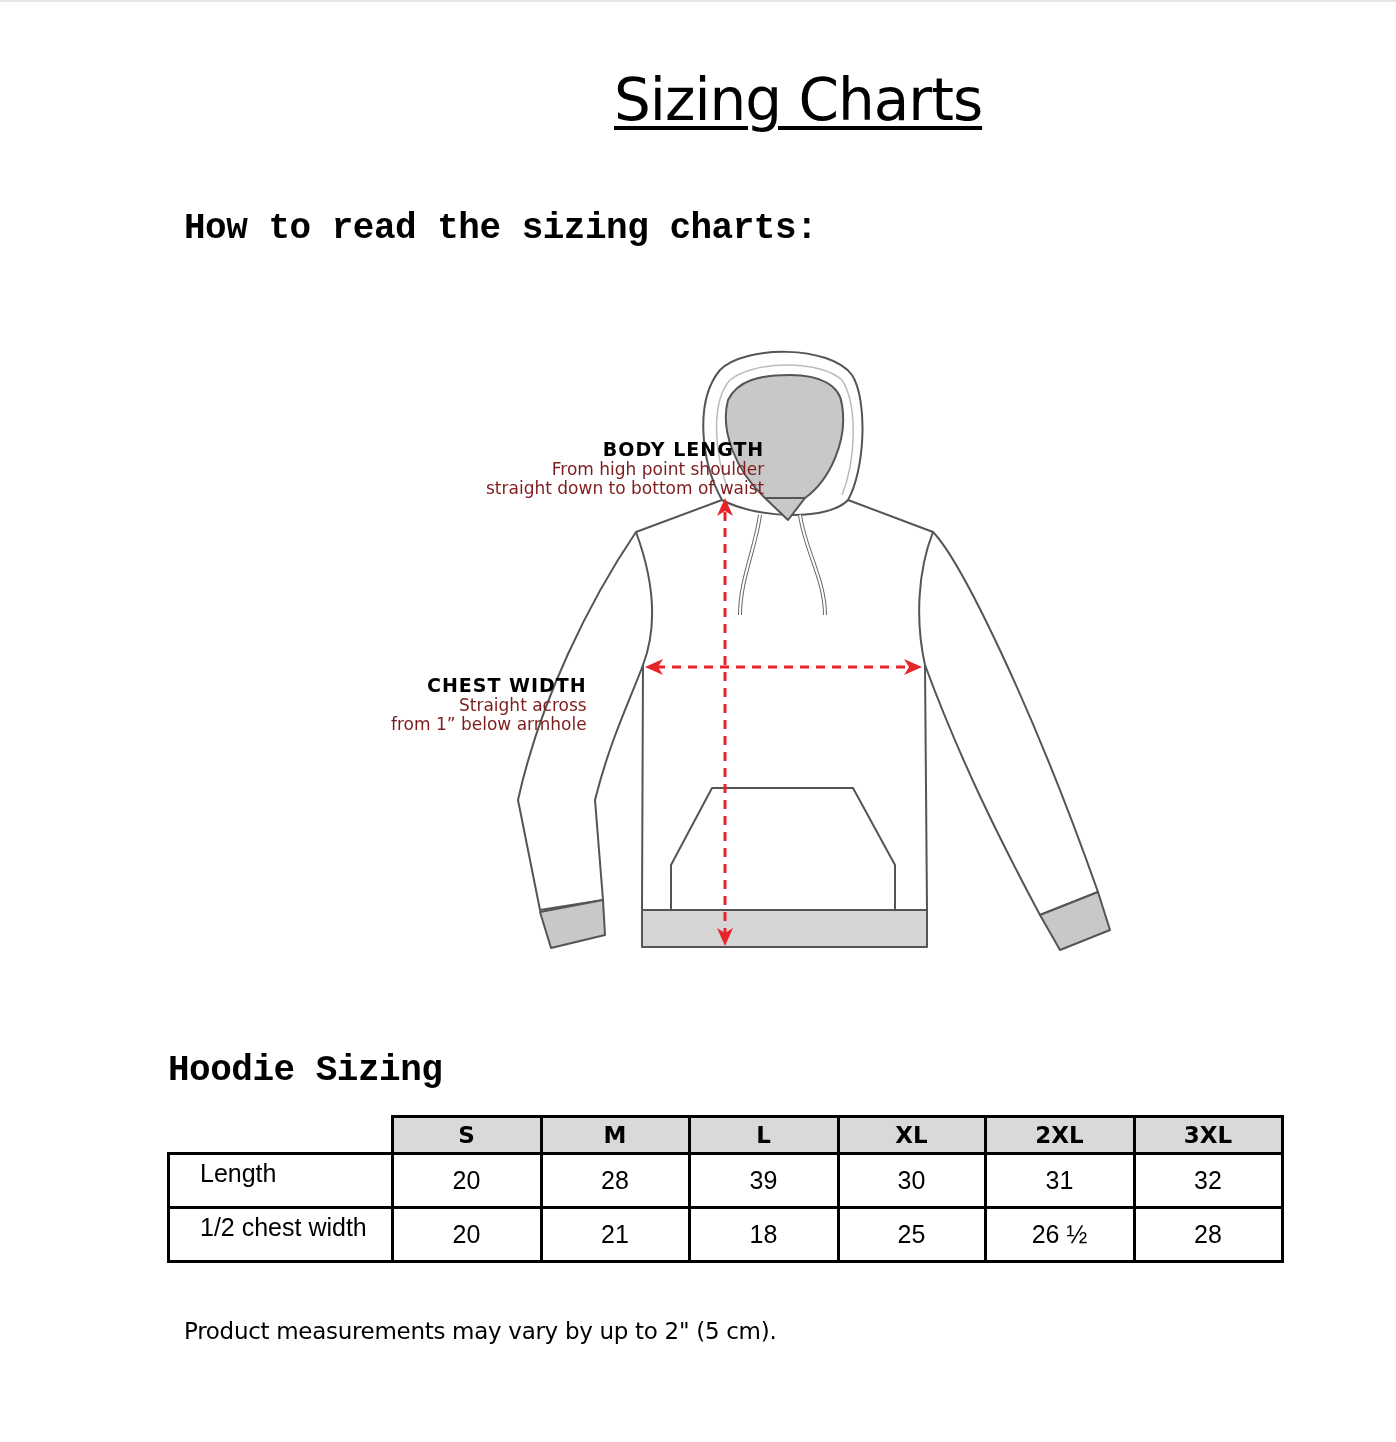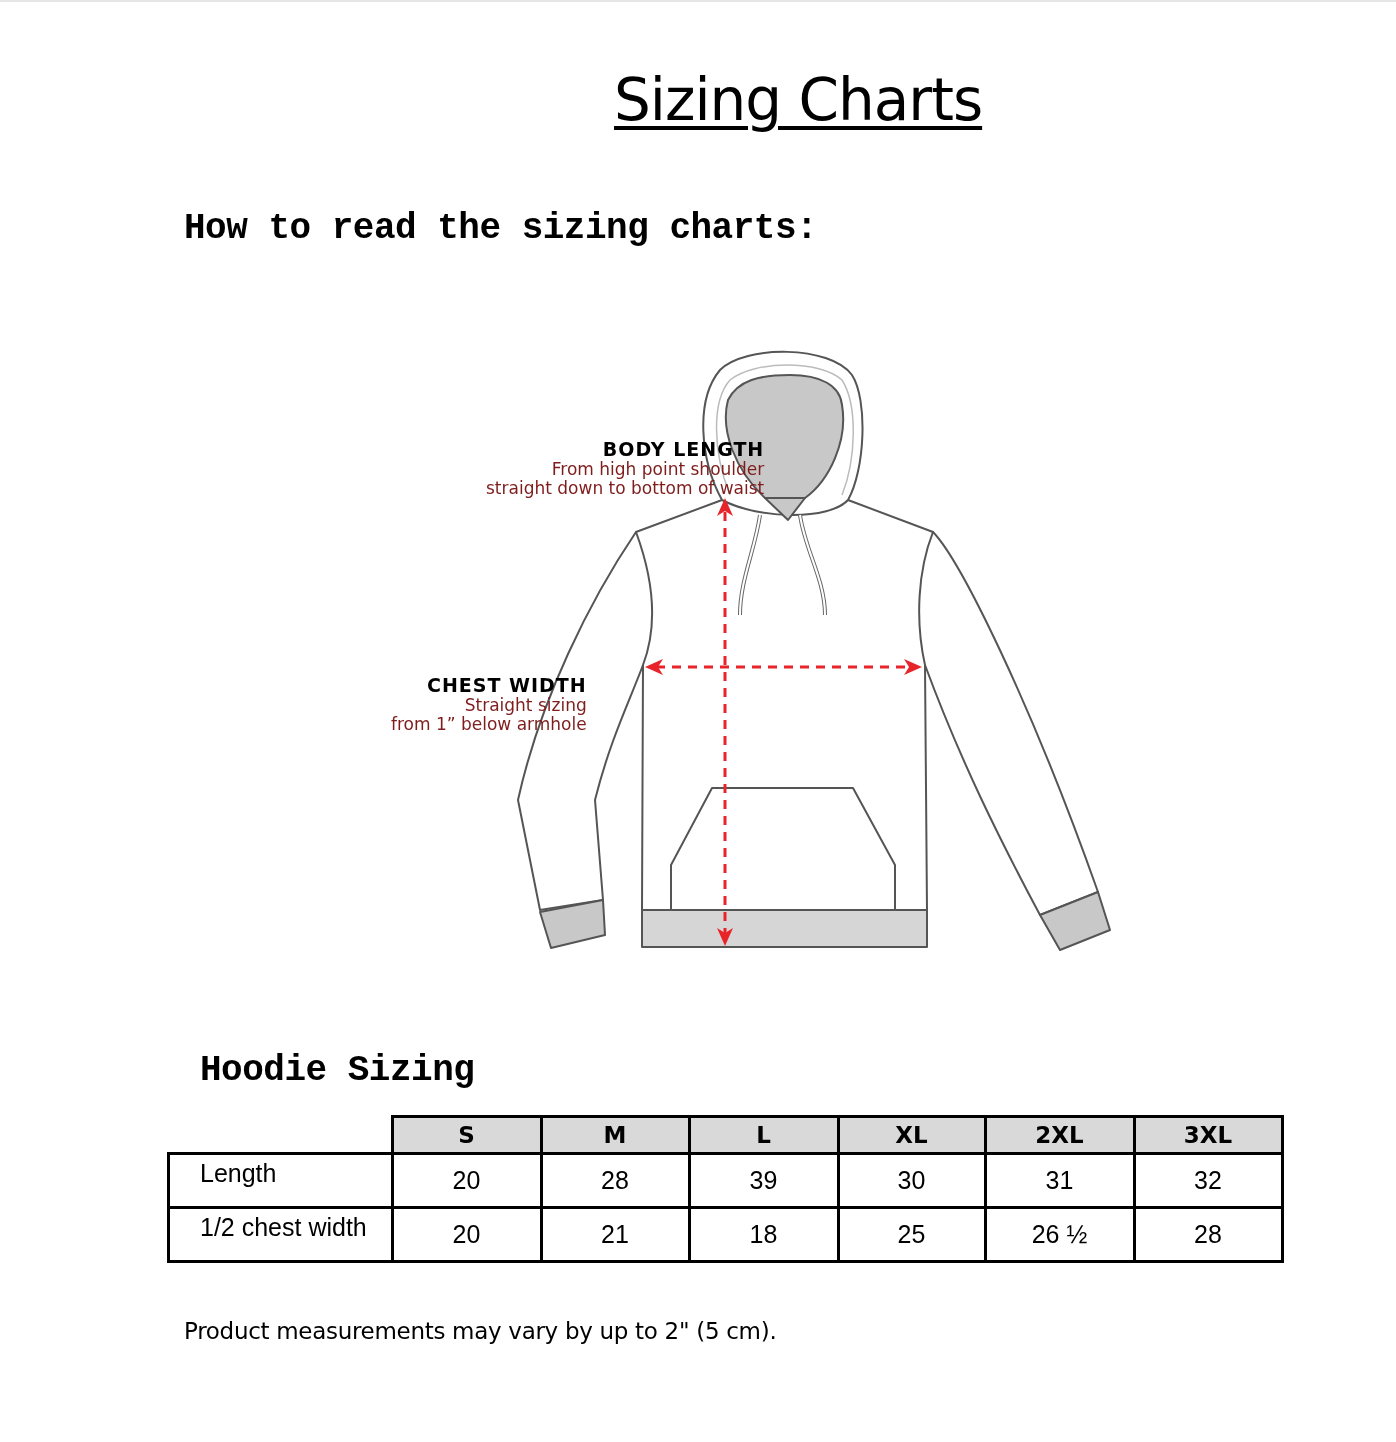--- a/index.html
+++ b/index.html
@@ -1,21 +1,21 @@
 <!DOCTYPE html>
 <html><head>
   <meta charset="utf-8">
   <style>
     html, body { margin: 0; padding: 0; background: #ffffff; }
     body { width: 1396px; height: 1442px; position: relative; overflow: hidden; color: #000; font-family: "Liberation Sans", sans-serif; }
     .top-rule { position: absolute; left: 0; top: 0; width: 1396px; height: 2px; background: #e6e6e6; }
     .title { position: absolute; left: 614px; top: 62px; font-family: "DejaVu Sans", sans-serif; font-size: 58px; line-height: 76px; text-decoration: underline; text-decoration-thickness: 4px; text-underline-offset: 6px; letter-spacing: -1px; white-space: nowrap; }
     .h2 { position: absolute; font-family: Liberation Mono, monospace; font-weight: bold; font-size: 36px; letter-spacing: -0.5px; white-space: nowrap; }
     .h2.howto { left: 184px; top: 208px; }
-    .h2.hoodie { left: 200px; top: 1050px; }
+    .h2.hoodie { left: 168px; top: 1050px; }
     .diagram { position: absolute; left: 380px; top: 340px; width: 760px; height: 620px; }
     .label { position: absolute; font-family: "DejaVu Sans", sans-serif; text-align: right; }
     .label .head { font-weight: bold; font-size: 19px; letter-spacing: 1px; line-height: 22px; }
     .label .sub { font-size: 17px; line-height: 19px; color: #7f1d1d; }
     .label.body-len { left: 486px; top: 438px; }
     .label.chest { left: 391px; top: 630px; margin-top: 44px; }
     table.sizes { position: absolute; left: 167px; top: 1115px; border-collapse: collapse; font-family: "Liberation Sans", sans-serif; }
     table.sizes td, table.sizes th { border: 3px solid #000; text-align: center; font-size: 25px; padding: 0; }
     table.sizes th { background: #d9d9d9; font-family: "DejaVu Sans", sans-serif; font-weight: bold; font-size: 23px; height: 34px; }
     table.sizes th.blank { background: #fff; border-top: none; border-left: none; }
@@ -74,21 +74,21 @@
 </svg>
 
 <div class="label body-len">
   <div class="head">BODY LENGTH</div>
   <div class="sub">From high point shoulder</div>
   <div class="sub">straight down to bottom of waist</div>
 </div>
 
 <div class="label chest">
   <div class="head">CHEST WIDTH</div>
-  <div class="sub">Straight sizing</div>
+  <div class="sub">Straight across</div>
   <div class="sub">from 1” below armhole</div>
 </div>
 
 <div class="h2 hoodie">Hoodie Sizing</div>
 
 <table class="sizes">
   <tbody>
       <tr>
     <th class="blank" style="width:222px"></th>
     <th style="width:146px">S</th>

